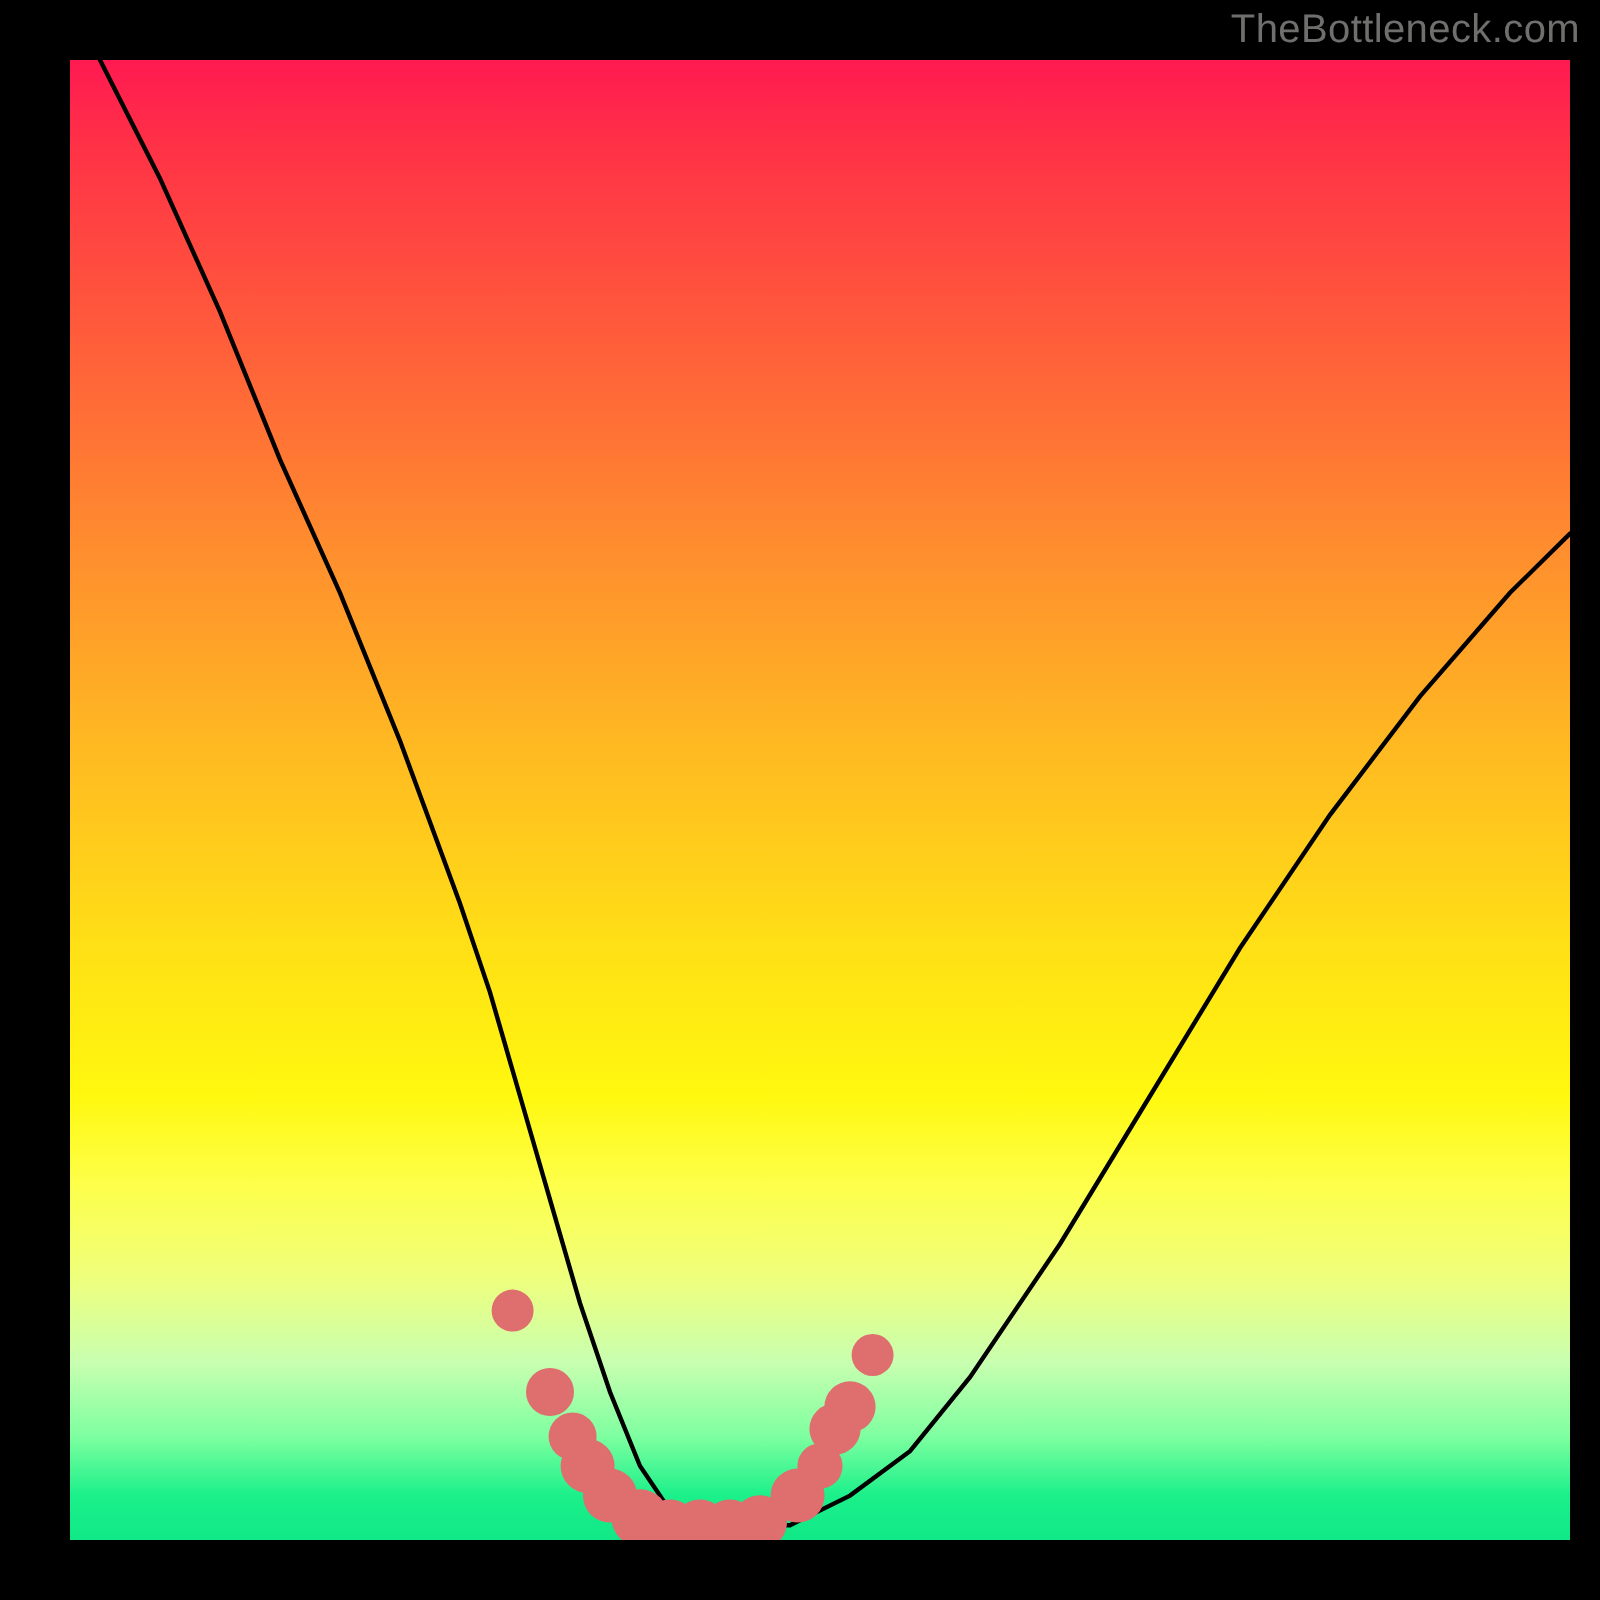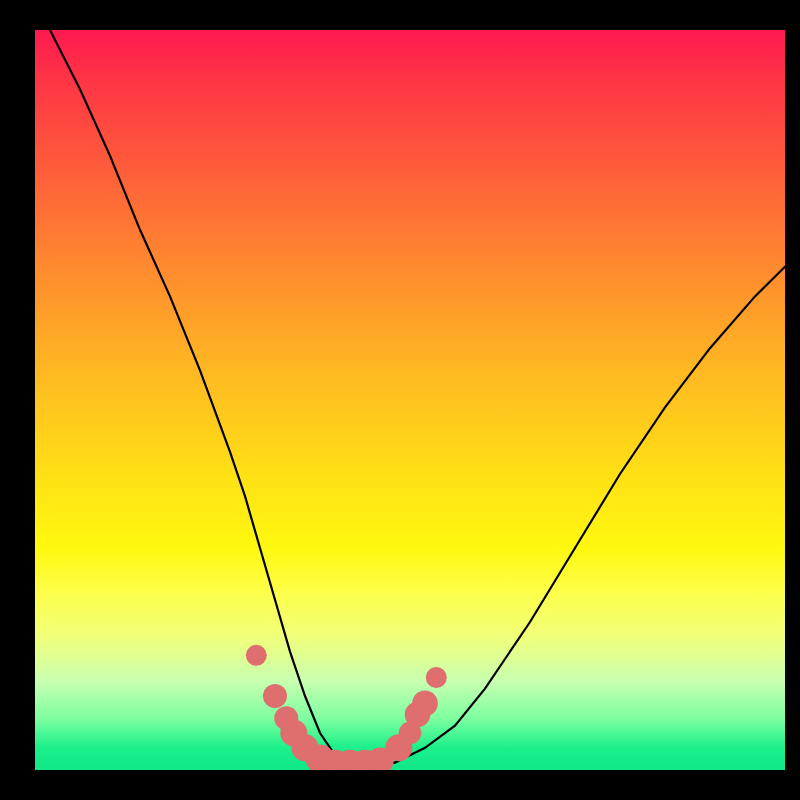--- a/index.html
+++ b/index.html
@@ -81,13 +81,14 @@
           <circle cx="330.0" cy="734.1" r="14.3" fill="#df6e6e" stroke="#df6e6e" stroke-width="0"></circle>
           <circle cx="345.0" cy="731.1" r="13.5" fill="#df6e6e" stroke="#df6e6e" stroke-width="0"></circle>
           <circle cx="363.8" cy="717.8" r="13.5" fill="#df6e6e" stroke="#df6e6e" stroke-width="0"></circle>
           <circle cx="375.0" cy="703.0" r="11.3" fill="#df6e6e" stroke="#df6e6e" stroke-width="0"></circle>
           <circle cx="382.5" cy="684.5" r="12.8" fill="#df6e6e" stroke="#df6e6e" stroke-width="0"></circle>
           <circle cx="390.0" cy="673.4" r="12.8" fill="#df6e6e" stroke="#df6e6e" stroke-width="0"></circle>
           <circle cx="401.3" cy="647.5" r="10.5" fill="#df6e6e" stroke="#df6e6e" stroke-width="0"></circle>
         </g>
     </svg>
   </div>
+  <div class="watermark">TheBottleneck.com</div>
 </div>
 
 </body></html>

